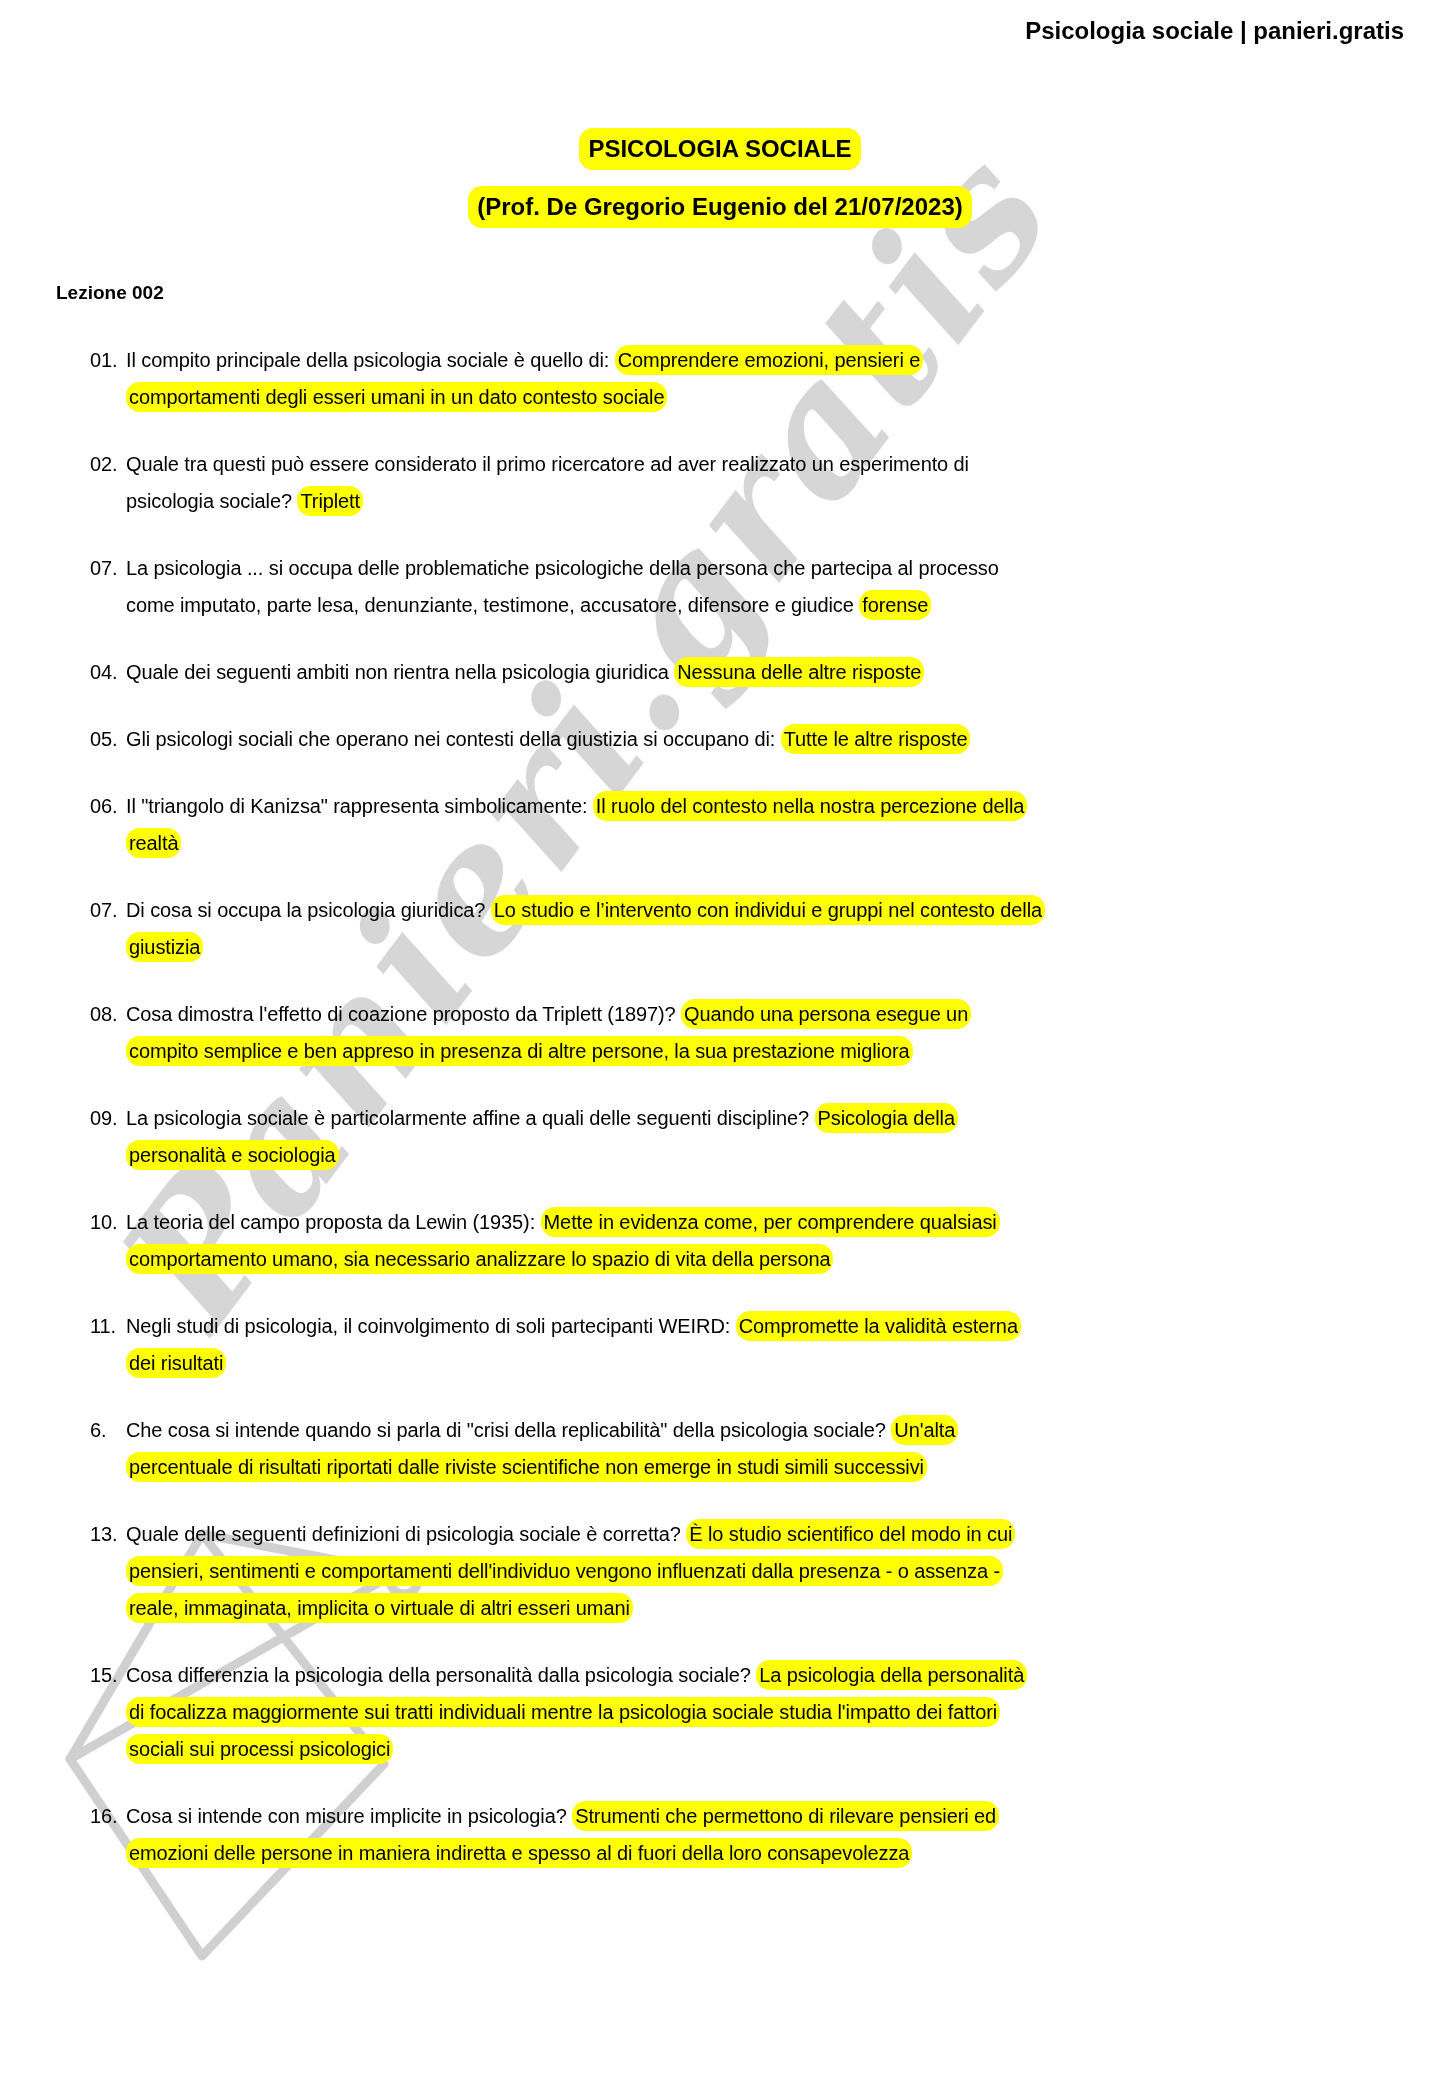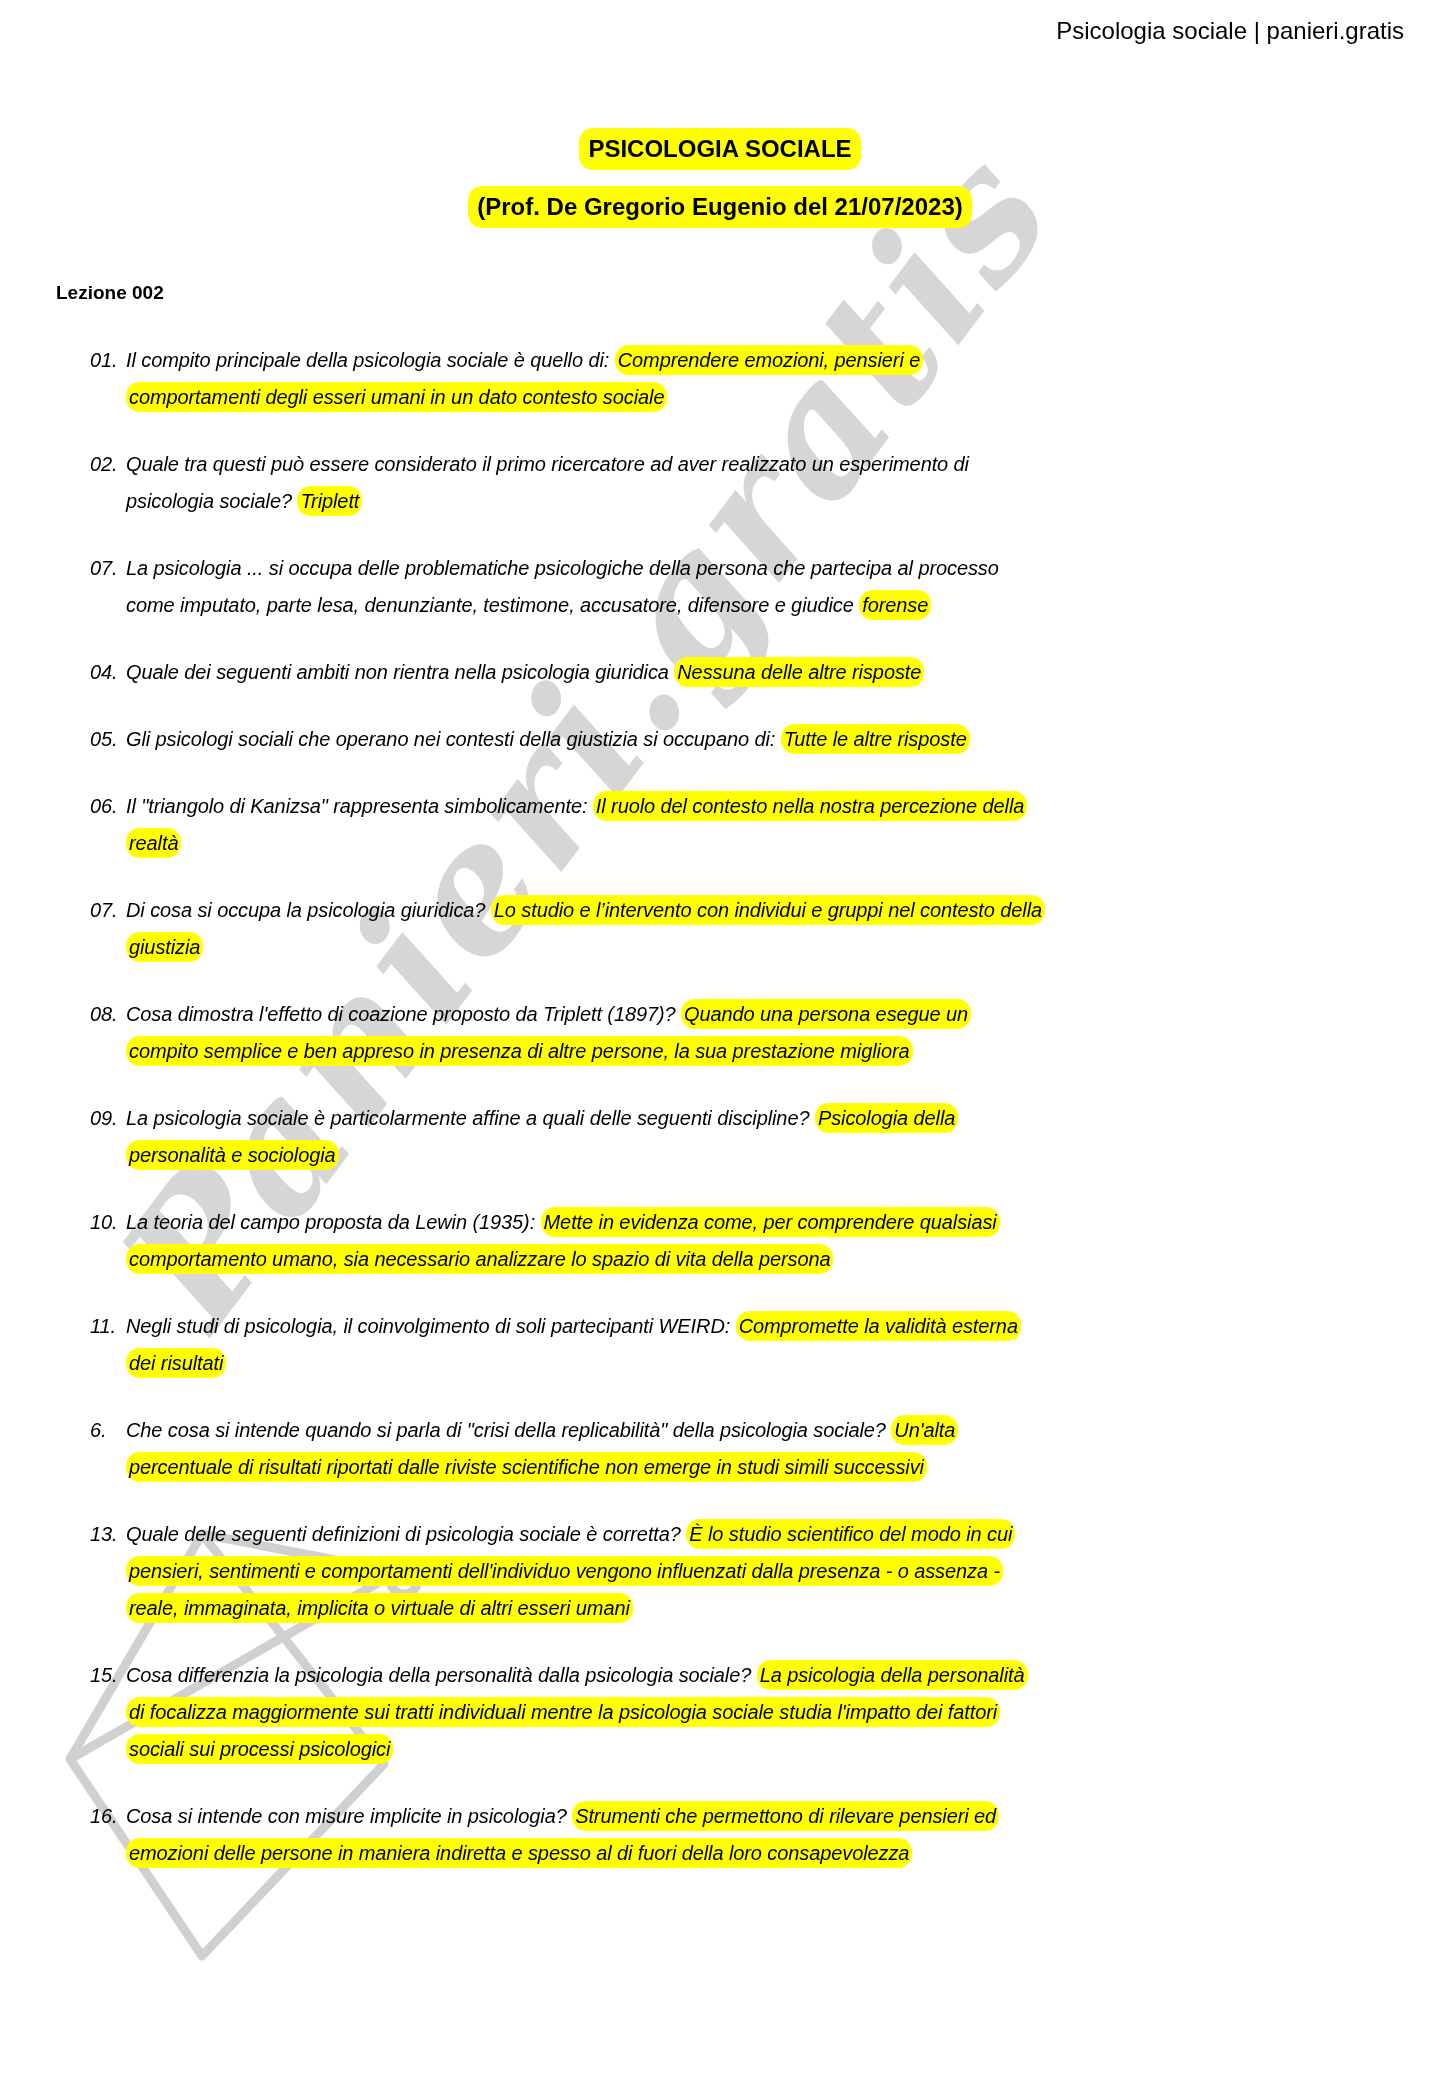--- a/index.html
+++ b/index.html
@@ -32,21 +32,21 @@
     position:absolute;
     left:52px; top:1524px;
     z-index:0;
     opacity:.85;
   }
   
   .content { position:relative; z-index:1; }
   .doc-header {
     text-align:right;
     padding:16px 36px 0 0;
-    font-weight:normal;
+    font-weight:bold;
     font-size:24px;
     line-height:30px;
   }
   mark {
     background:var(--hl, #ffff00);
     color:#000;
     border-radius:14px;
   }
   .titles { margin-top:82px; text-align:center; }
   .title-line { margin-bottom:16px; }
@@ -61,21 +61,20 @@
     margin:54px 0 0 56px;
     font-weight:bold;
     font-size:19px;
   }
   .question-list {
     margin:38px 0 0 90px;
     width:952px;
     font-size:20px;
     line-height:37px;
     letter-spacing:-0.1px;
-    font-style:italic;
   }
   .q {
     position:relative;
     padding-left:36px;
     margin-bottom:30px;
   }
   .qnum { position:absolute; left:0; top:0; }
   .answer {
     padding:4px 3px;
     -webkit-box-decoration-break:clone;

